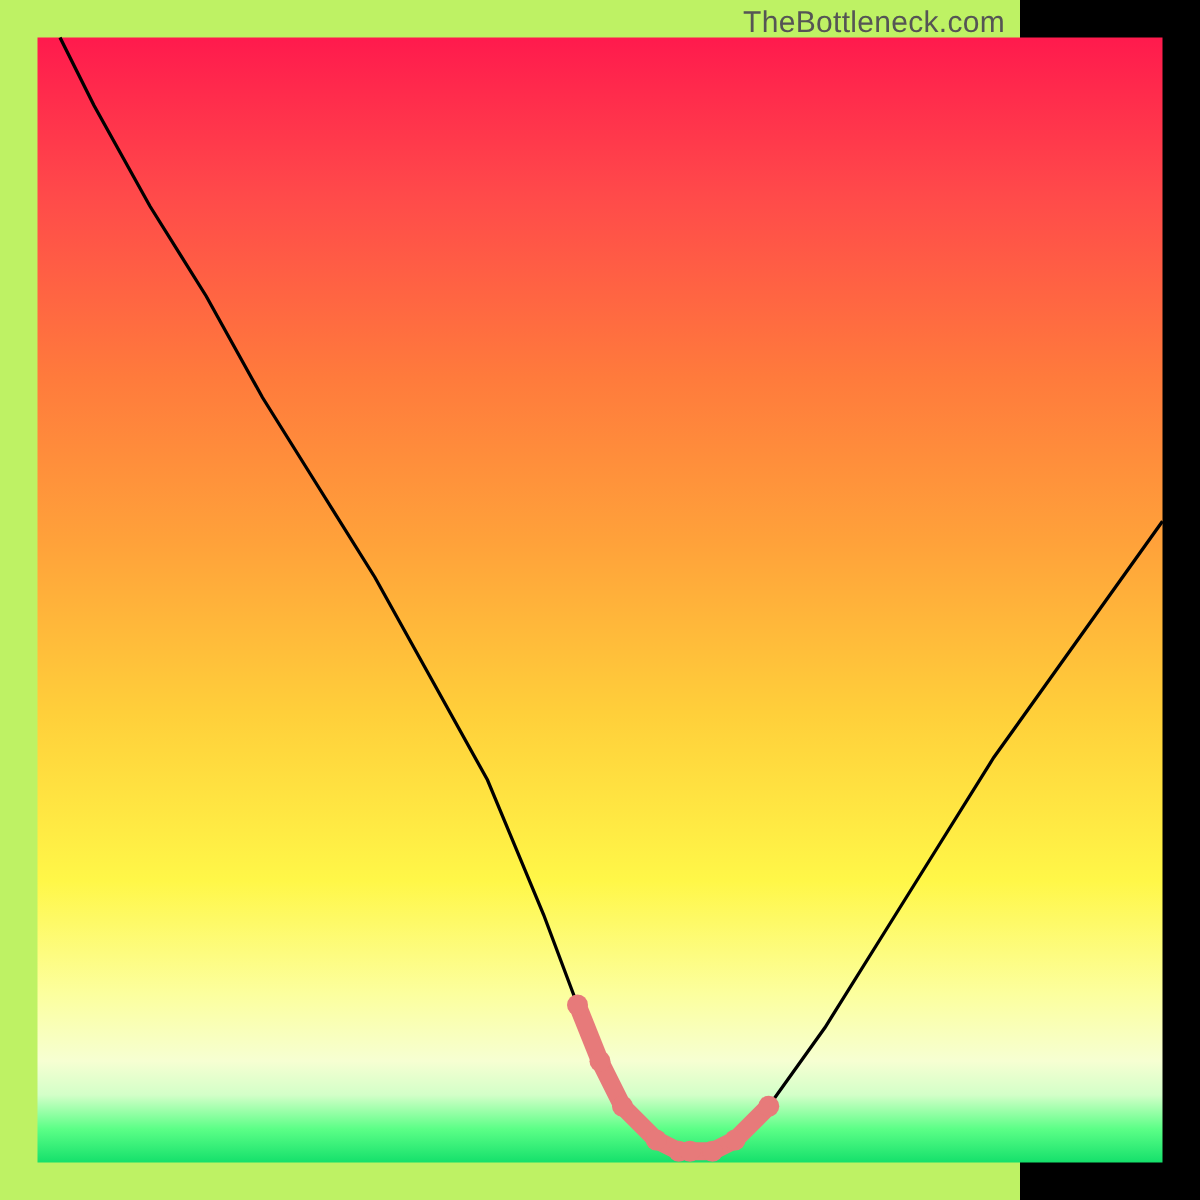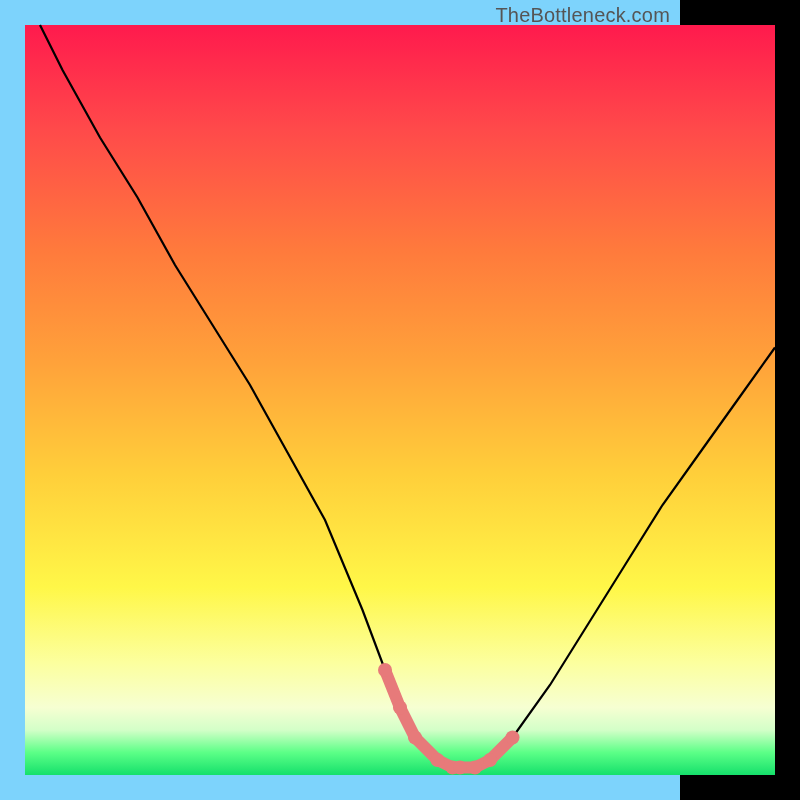--- a/index.html
+++ b/index.html
@@ -8,21 +8,21 @@
     width: 800px;
     height: 800px;
     overflow: hidden;
     background: #000;
     font-family: Arial, Helvetica, sans-serif;
   }
   .frame {
     position: relative;
     width: 680px;
     height: 800px;
-    background: #7dd3fc;
+    background: #bef264;
   }
   .plot {
     position: absolute;
     left: 25px;
     top: 25px;
     width: 750px;
     height: 750px;
     
     background: linear-gradient(
       to bottom,

